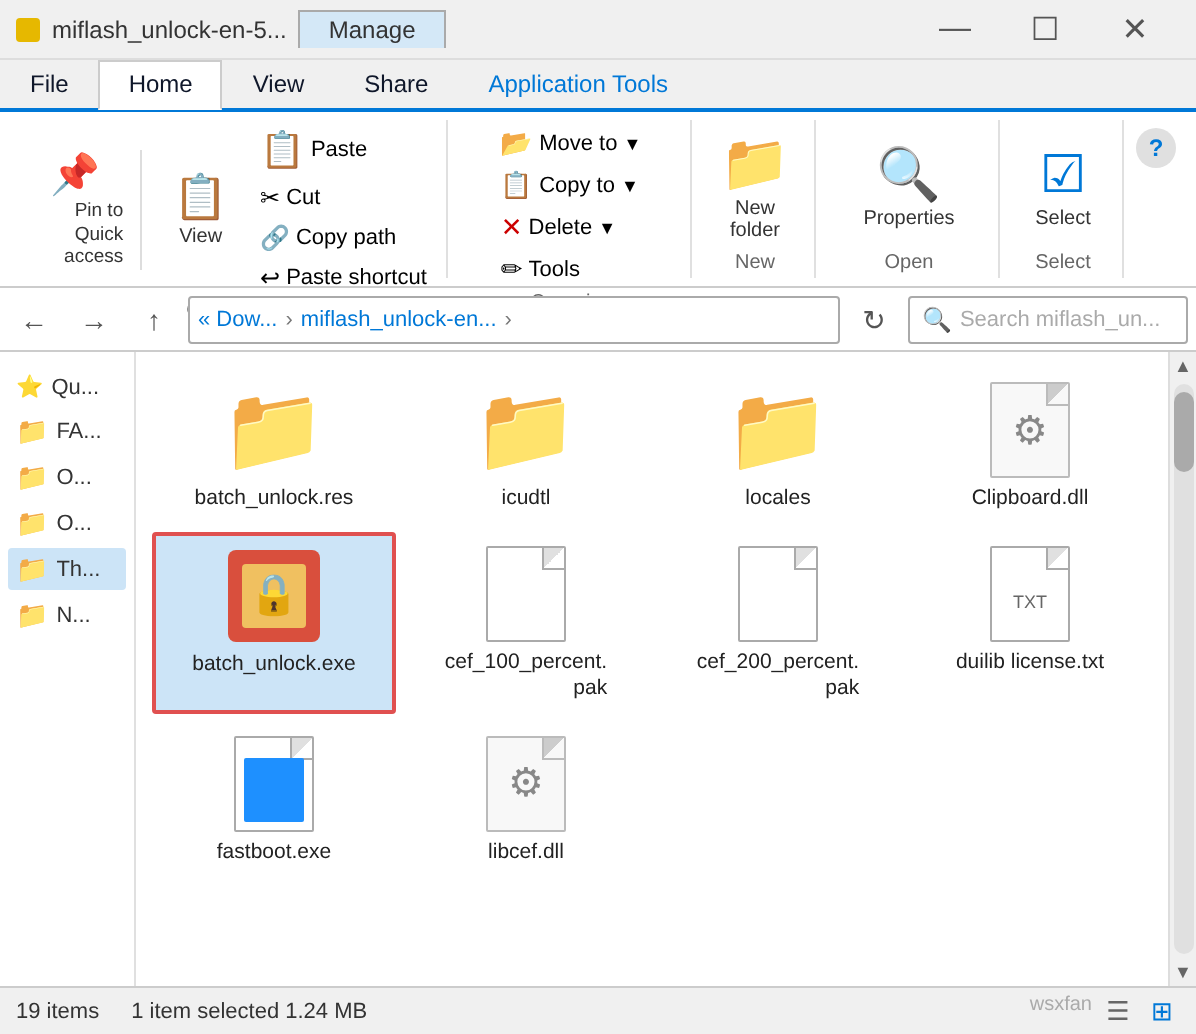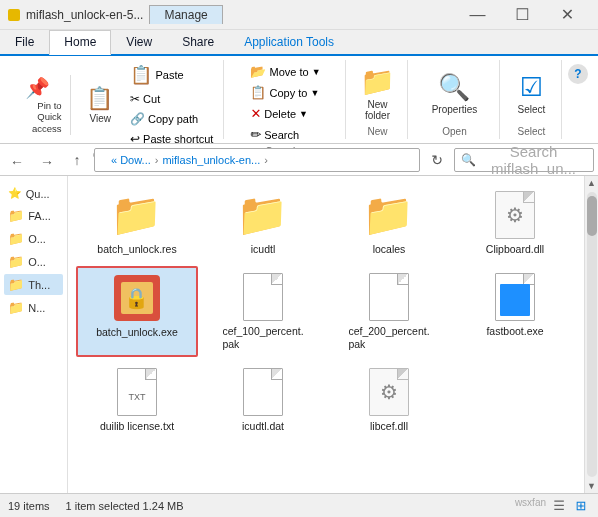--- a/index.html
+++ b/index.html
@@ -179,21 +179,21 @@
       font-size: 14px;
       color: #555;
     }
     .address-path {
       flex: 1;
       height: 24px;
       border: 1px solid #aaa;
       border-radius: 2px;
       display: flex;
       align-items: center;
-      padding: 0 16px;
+      padding: 0 4px;
       background: #fff;
       font-size: 11px;
       color: #333;
       gap: 4px;
     }
     .path-segment { color: #0078d7; cursor: pointer; }
     .path-sep { color: #777; }
     .refresh-btn {
       width: 26px; height: 26px;
       display: flex; align-items: center; justify-content: center;
@@ -355,21 +355,21 @@
       background: linear-gradient(135deg, #ccc 50%, #f8f8f8 50%);
       border-left: 1px solid #bbb;
       border-bottom: 1px solid #bbb;
     }
     .dll-gear {
       font-size: 20px;
       color: #888;
     }
     .file-name {
       font-size: 10.5px;
-      text-align: left;
+      text-align: right;
       color: #222;
       margin-top: 2px;
       max-width: 90px;
       word-break: break-word;
       line-height: 1.3;
     }
 
     
     .scrollbar {
       width: 14px;
@@ -502,21 +502,21 @@
           <span>Copy to</span>
           <span style="font-size:9px;">▼</span>
         </div>
         <div class="ribbon-btn-small">
           <span style="font-size:13px; color:#c00;">✕</span>
           <span>Delete</span>
           <span style="font-size:9px;">▼</span>
         </div>
         <div class="ribbon-btn-small">
           <span style="font-size:13px;">✏</span>
-          <span>Search</span>
+          <span>Tools</span>
         </div>
       </div>
     </div>
     <div class="ribbon-group-label">Organize</div>
   </div>
 
   <div class="ribbon-group">
     <div class="ribbon-group-content">
       <div class="ribbon-btn">
         <div style="font-size:28px;">📁</div>
@@ -558,21 +558,21 @@
   <div class="nav-btn">↑</div>
   <div class="address-path">
     <span class="path-segment">« Dow...</span>
     <span class="path-sep">›</span>
     <span class="path-segment">miflash_unlock-en...</span>
     <span class="path-sep">›</span>
   </div>
   <div class="refresh-btn">↻</div>
   <div class="search-box">
     <span style="font-size:12px;color:#aaa;">🔍</span>
-    <span style="font-size:15px;color:#aaa;text-align:center;">Search miflash_un...</span>
+    <span style="font-size:11px;color:#aaa;">Search miflash_un...</span>
   </div>
 </div>
 
 <div class="main-area">
 
   <div class="sidebar">
     <div class="sidebar-item">
       <span class="sidebar-star">⭐</span>
       <span class="sidebar-label">Qu...</span>
     </div>
@@ -645,39 +645,33 @@
     </div>
     <div class="file-item">
       <div class="file-icon-wrapper">
         <div class="file-icon-generic"></div>
       </div>
       <div class="file-name">cef_200_percent.<br>pak</div>
     </div>
 
     <div class="file-item">
       <div class="file-icon-wrapper">
+        <div class="file-icon-generic" style="display:flex;align-items:center;justify-content:center;padding-top:10px;">
+          <span style="font-size:9px;color:#666;text-align:center;line-height:1.2;">TXT</span>
+        </div>
+      </div>
+      <div class="file-name">duilib license.txt</div>
+    </div>
+    <div class="file-item">
+      <div class="file-icon-wrapper">
         <div class="fastboot-icon">
           <div class="fastboot-inner"></div>
         </div>
       </div>
       <div class="file-name">fastboot.exe</div>
-    </div>
-    <div class="file-item">
-      <div class="file-icon-wrapper">
-        <div class="file-icon-generic" style="display:flex;align-items:center;justify-content:center;padding-top:10px;">
-          <span style="font-size:9px;color:#666;text-align:center;line-height:1.2;">TXT</span>
-        </div>
-      </div>
-      <div class="file-name">duilib license.txt</div>
-    </div>
-    <div class="file-item">
-      <div class="file-icon-wrapper">
-        <div class="file-icon-generic"></div>
-      </div>
-      <div class="file-name">icudtl.dat</div>
     </div>
     <div class="file-item">
       <div class="file-icon-wrapper">
         <div class="dll-icon">
           <span class="dll-gear">⚙</span>
         </div>
       </div>
       <div class="file-name">libcef.dll</div>
     </div>
   </div>

